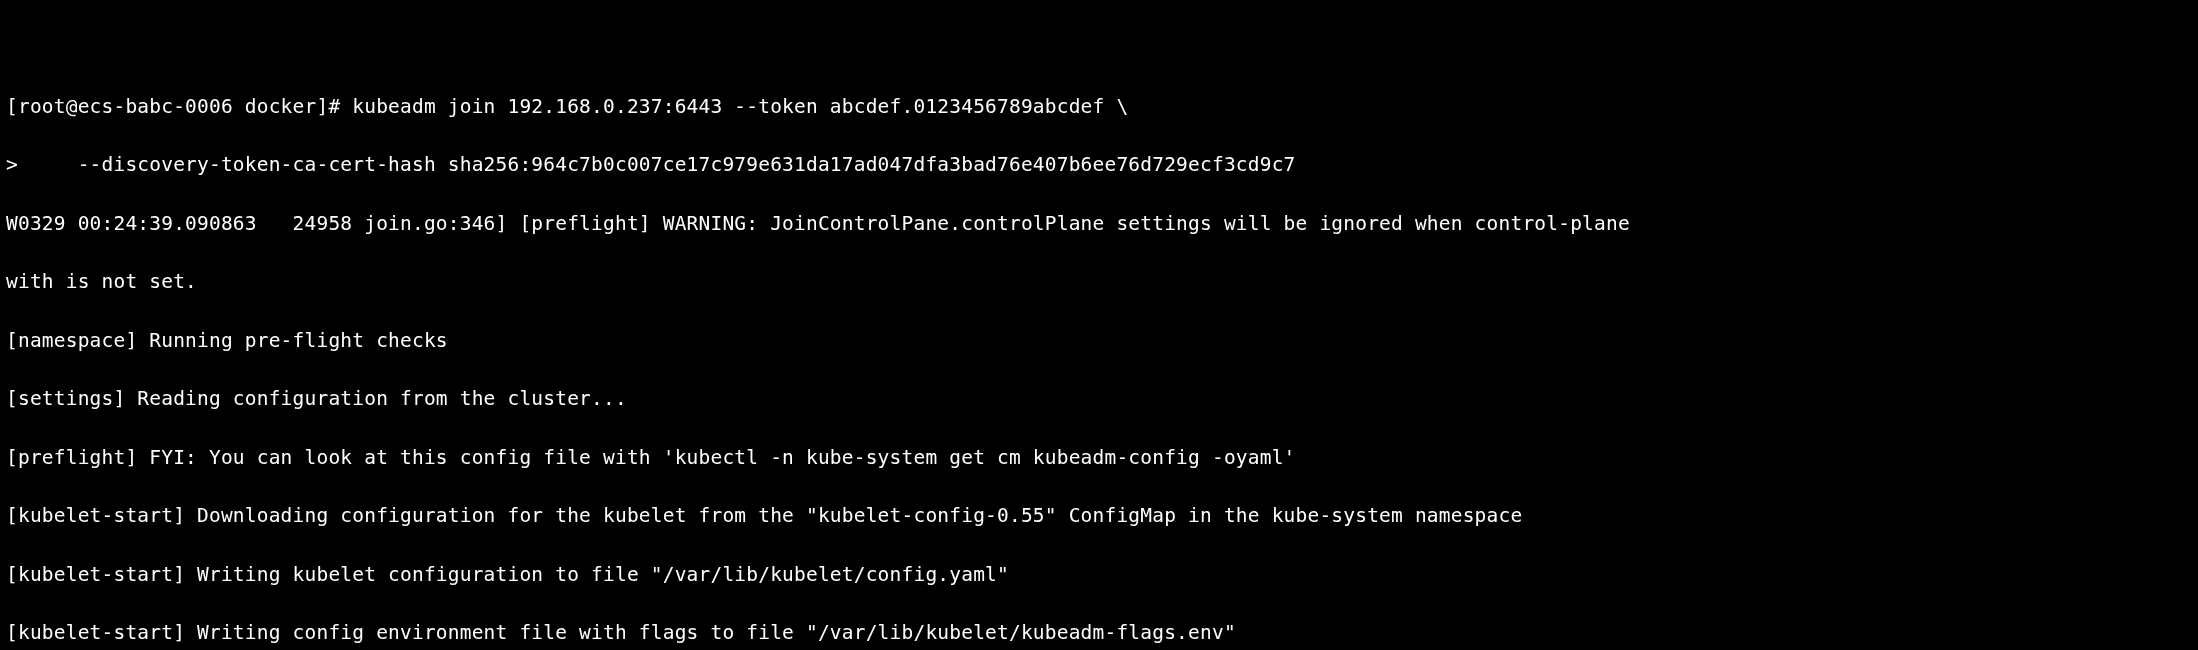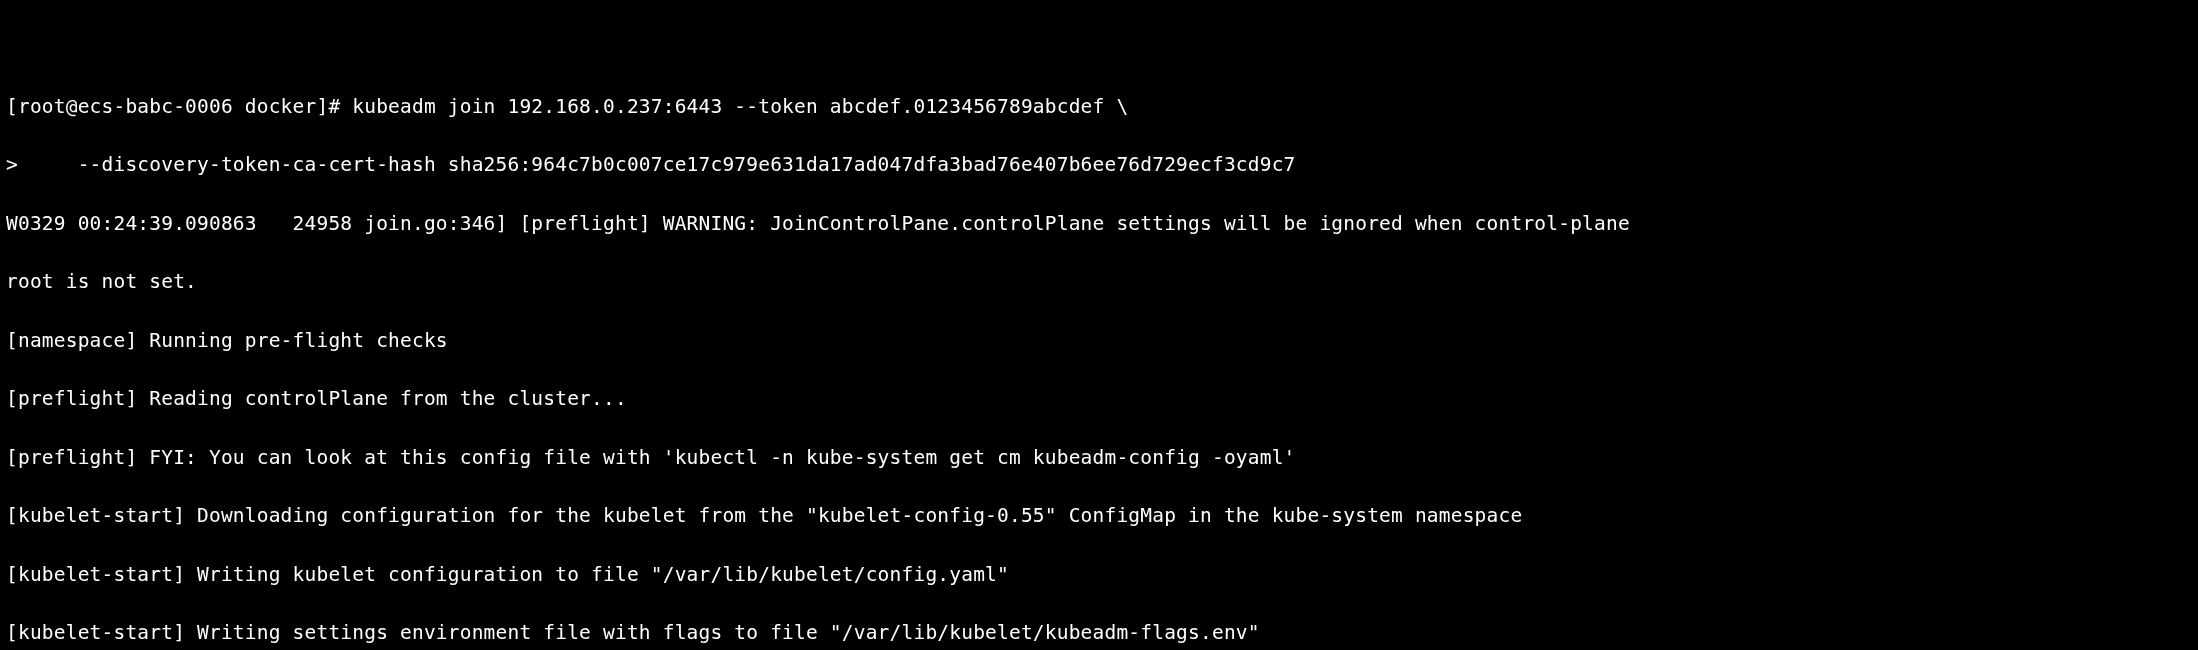--- a/index.html
+++ b/index.html
@@ -15,27 +15,27 @@
   }
   .line { display: block; }
 </style>
 </head>
 <body>
 
 
 <span class="line">[root@ecs-babc-0006 docker]# kubeadm join 192.168.0.237:6443 --token abcdef.0123456789abcdef \</span>
 <span class="line">&gt;     --discovery-token-ca-cert-hash sha256:964c7b0c007ce17c979e631da17ad047dfa3bad76e407b6ee76d729ecf3cd9c7</span>
 <span class="line">W0329 00:24:39.090863   24958 join.go:346] [preflight] WARNING: JoinControlPane.controlPlane settings will be ignored when control-plane</span>
-<span class="line">root is not set.</span>
+<span class="line">with is not set.</span>
 <span class="line">[namespace] Running pre-flight checks</span>
-<span class="line">[preflight] Reading controlPlane from the cluster...</span>
+<span class="line">[settings] Reading configuration from the cluster...</span>
 <span class="line">[preflight] FYI: You can look at this config file with 'kubectl -n kube-system get cm kubeadm-config -oyaml'</span>
 <span class="line">[kubelet-start] Downloading configuration for the kubelet from the "kubelet-config-0.55" ConfigMap in the kube-system namespace</span>
 <span class="line">[kubelet-start] Writing kubelet configuration to file "/var/lib/kubelet/config.yaml"</span>
-<span class="line">[kubelet-start] Writing settings environment file with flags to file "/var/lib/kubelet/kubeadm-flags.env"</span>
+<span class="line">[kubelet-start] Writing config environment file with flags to file "/var/lib/kubelet/kubeadm-flags.env"</span>
 
 
 <span class="line"></span>
 
 
 
 <span class="line"></span>
 
 
 

